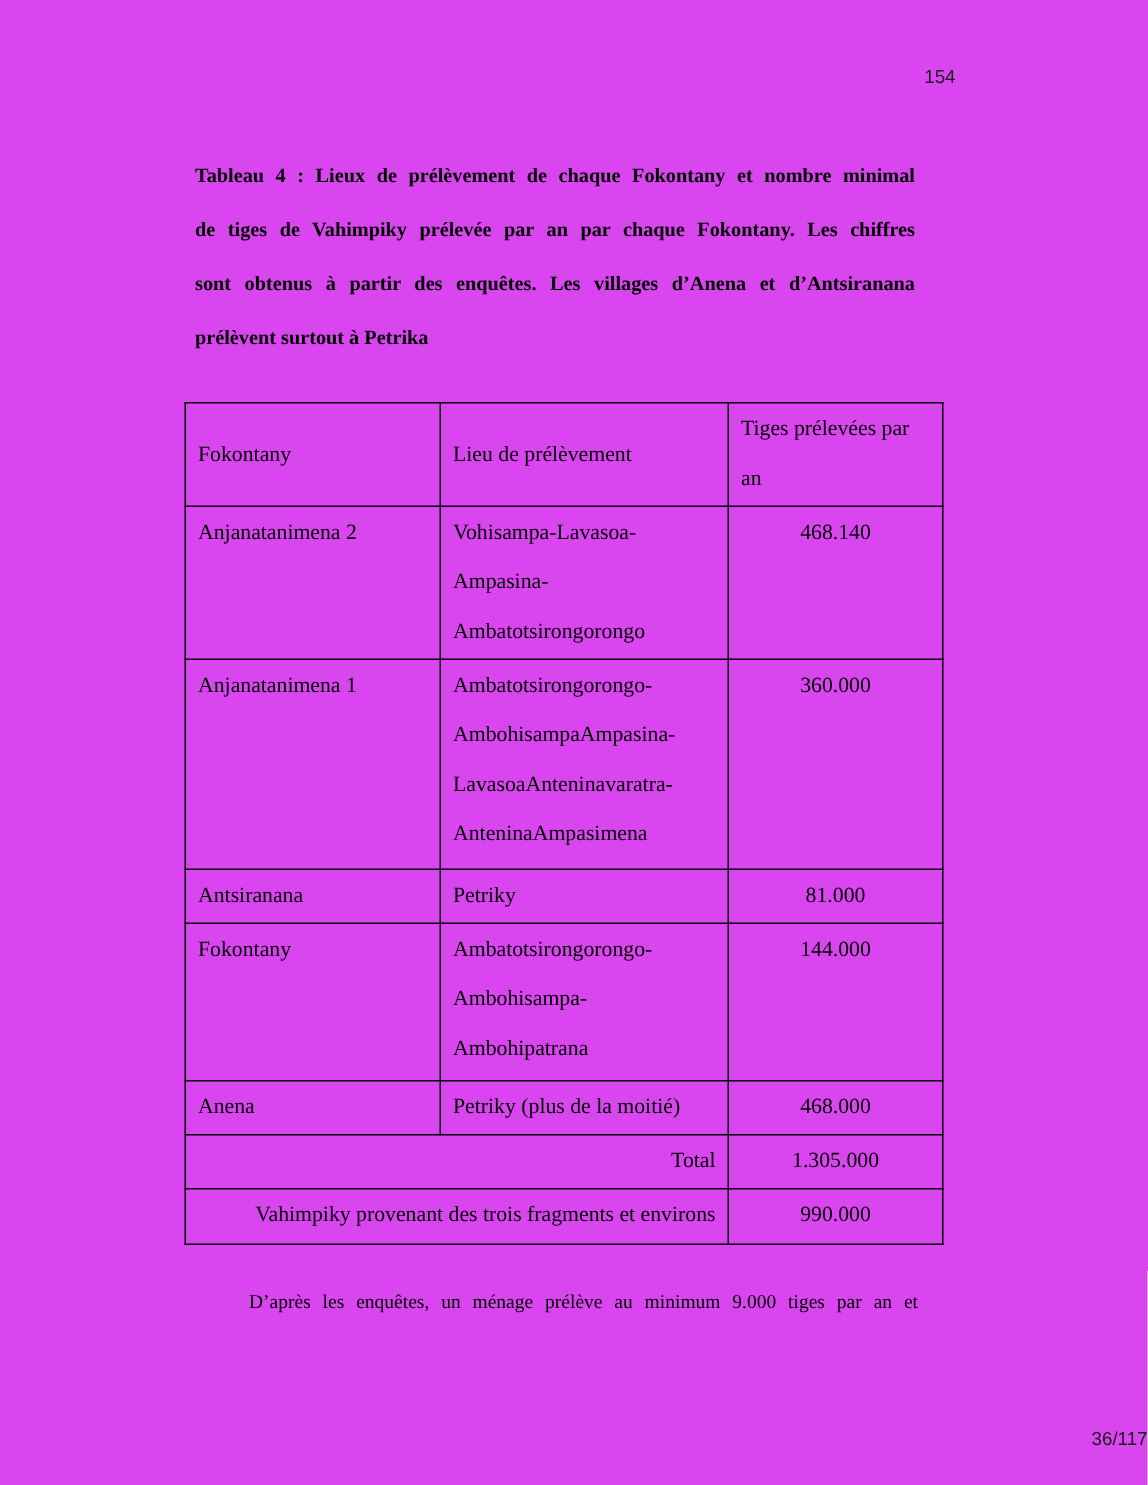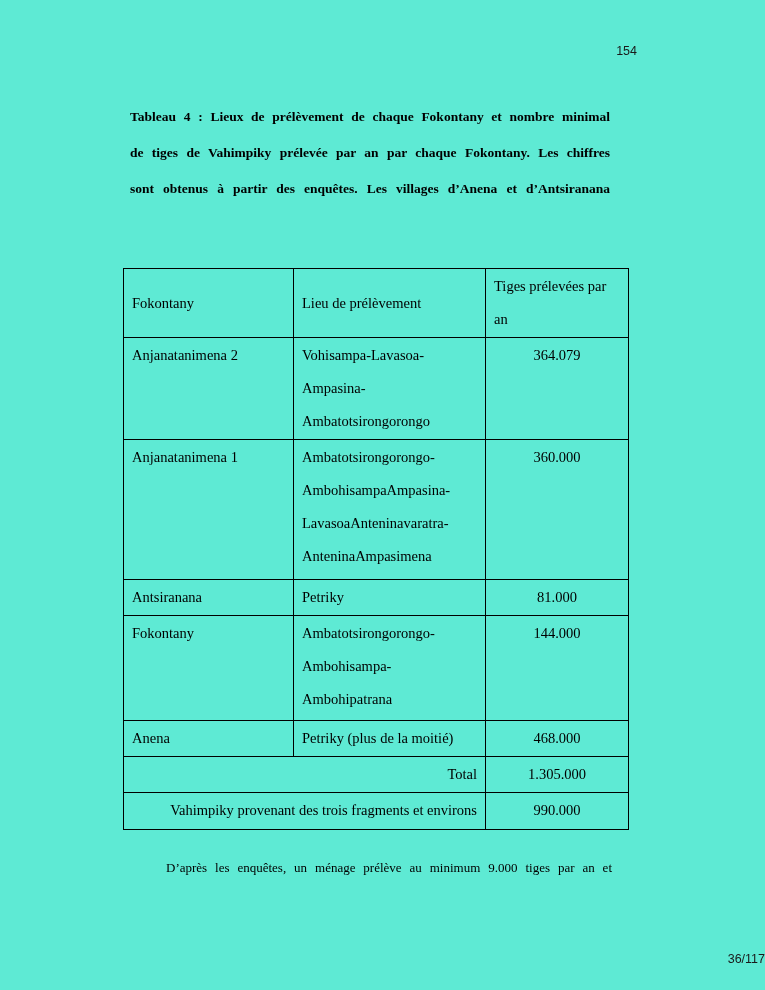--- a/index.html
+++ b/index.html
@@ -1,17 +1,17 @@
 <!DOCTYPE html>
 <html><head>
 <meta charset="utf-8">
 <style>
   html,body { margin:0; padding:0; background:#ffffff; }
   .page {
-    position:relative; width:765px; height:990px; background:#5eead4;
+    position:relative; width:765px; height:990px; background:#d946ef;
     font-family:"Liberation Serif", serif; color:#000; overflow:hidden;
   }
   .page-number {
     position:absolute; top:44px; right:128px;
     font-family:"Liberation Sans", sans-serif; font-size:12.5px; color:#1a1a1a;
   }
   .title-block {
     position:absolute; left:130px; top:99px; width:480px;
     font-weight:bold; font-size:13.5px;
   }
@@ -53,38 +53,39 @@
 <body>
 
 <div class="page">
 
   <div class="page-number">154</div>
 
   <div class="title-block">
     <div class="title-line">Tableau 4 : Lieux de prélèvement de chaque Fokontany et nombre minimal</div>
     <div class="title-line">de tiges de Vahimpiky prélevée par an par chaque Fokontany. Les chiffres</div>
     <div class="title-line">sont obtenus à partir des enquêtes. Les villages d’Anena et d’Antsiranana</div>
+    <div class="title-line last">prélèvent surtout à Petrika</div>
   </div>
 
   <table class="data-table">
     <colgroup>
       <col style="width:170px">
       <col style="width:192px">
       <col style="width:143px">
     </colgroup>
     <tbody>
       <tr class="row-header">
         <td>Fokontany</td>
         <td>Lieu de prélèvement</td>
         <td>Tiges prélevées par an</td>
       </tr>
       <tr class="row-1">
         <td>Anjanatanimena 2</td>
         <td>Vohisampa-Lavasoa-Ampasina-Ambatotsirongorongo</td>
-        <td class="num">364.079</td>
+        <td class="num">468.140</td>
       </tr>
       <tr class="row-2">
         <td>Anjanatanimena 1</td>
         <td>Ambatotsirongorongo-AmbohisampaAmpasina-LavasoaAnteninavaratra-AnteninaAmpasimena</td>
         <td class="num">360.000</td>
       </tr>
       <tr class="row-3">
         <td>Antsiranana</td>
         <td>Petriky</td>
         <td class="num">81.000</td>

